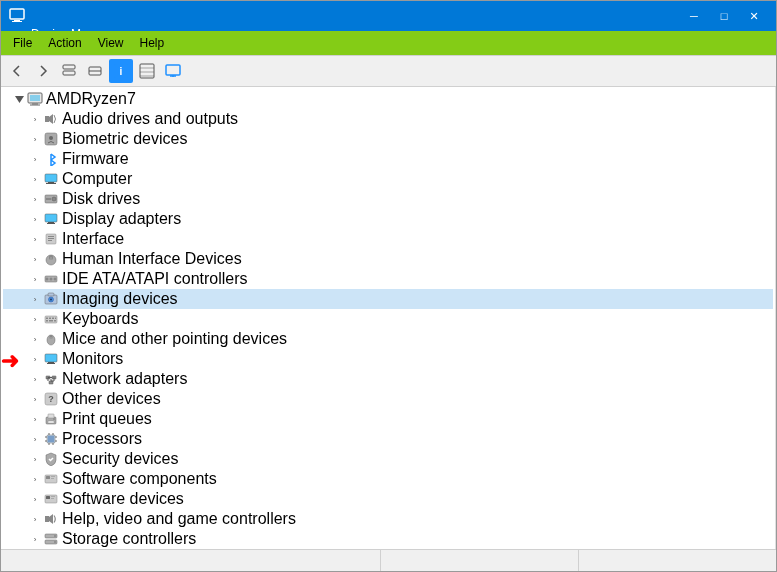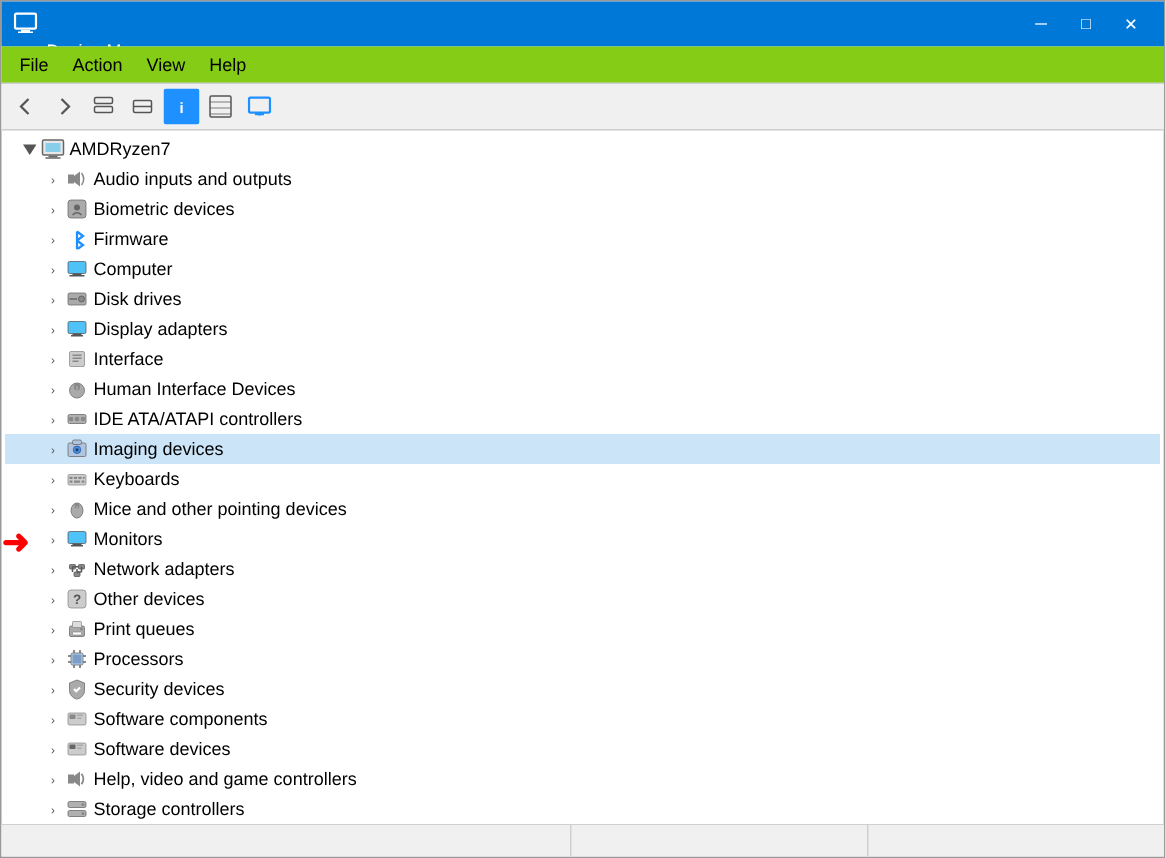--- a/index.html
+++ b/index.html
@@ -118,21 +118,21 @@
     .tree-icon {
       width: 16px;
       height: 16px;
       display: flex;
       align-items: center;
       justify-content: center;
       margin-right: 3px;
       flex-shrink: 0;
     }
     .tree-label {
-      font-size: 12px;
+      font-size: 16px;
     }
     .indent-1 { padding-left: 8px; }
     .indent-2 { padding-left: 24px; }
     .status-bar {
       height: 22px;
       border-top: 1px solid #d0d0d0;
       background: #f0f0f0;
       display: flex;
       align-items: center;
     }
@@ -257,21 +257,21 @@
 
       <div class="tree-item indent-2">
         <div class="tree-expand" style="font-size:8px; color:#555;">›</div>
         <div class="tree-icon">
           <svg width="14" height="14" viewBox="0 0 14 14">
             <rect x="1" y="4" width="4" height="6" fill="#888"></rect>
             <polygon points="5,5 9,2 9,12 5,9" fill="#888"></polygon>
             <path d="M10 3 Q13 7 10 11" stroke="#888" stroke-width="1" fill="none"></path>
           </svg>
         </div>
-        <span class="tree-label">Audio inputs and outputs</span>
+        <span class="tree-label">Audio drives and outputs</span>
       </div>
 
       <div class="tree-item indent-2">
         <div class="tree-expand" style="font-size:8px; color:#555;">›</div>
         <div class="tree-icon">
           <svg width="14" height="14" viewBox="0 0 14 14">
             <rect x="1" y="1" width="12" height="12" rx="2" fill="#aaa" stroke="#666" stroke-width="0.5"></rect>
             <circle cx="7" cy="6" r="2" fill="#666"></circle>
             <path d="M4 11 Q7 8 10 11" stroke="#666" stroke-width="1" fill="none"></path>
           </svg>

